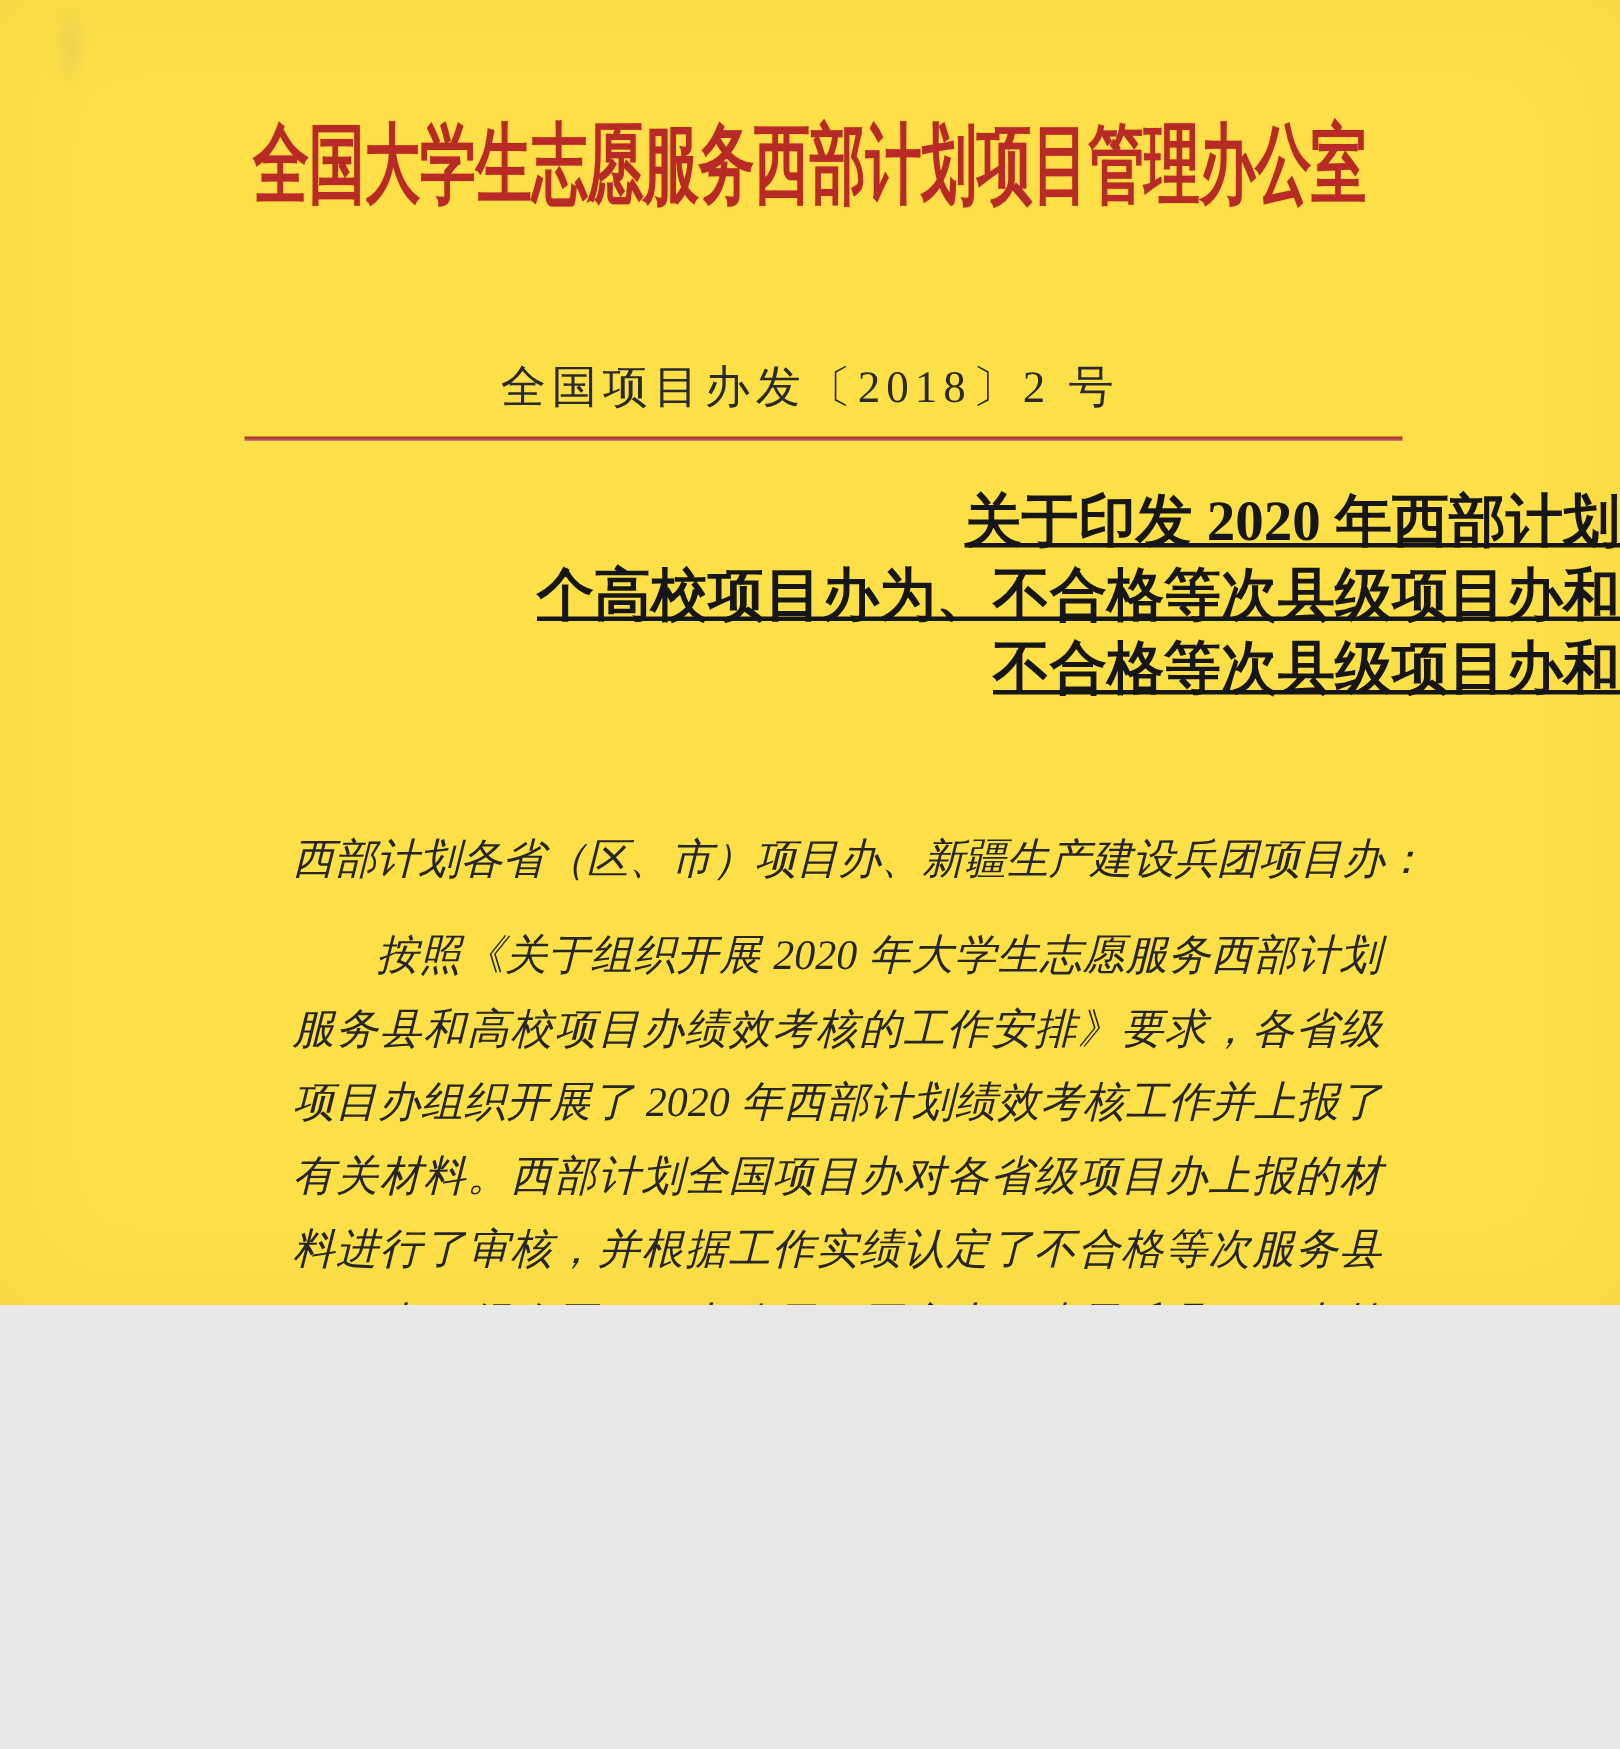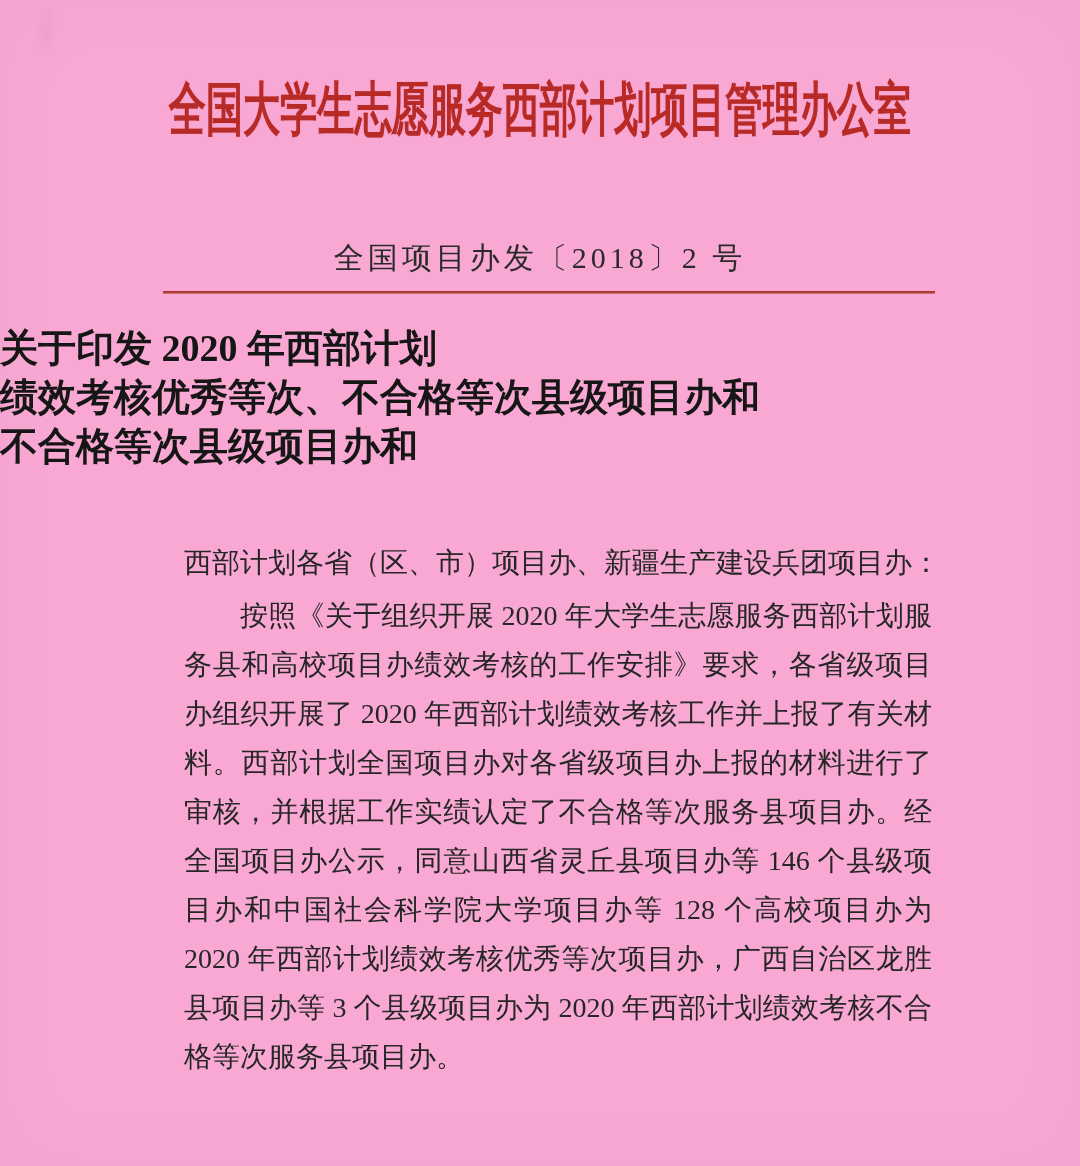--- a/index.html
+++ b/index.html
@@ -4,23 +4,23 @@
 <style>
   html, body {
     margin: 0;
     padding: 0;
     background: #e8e8e8;
     font-family: "Liberation Serif", "DejaVu Serif", serif;
   }
   .page {
     position: relative;
     width: 1080px;
-    height: 1166px;
+    height: 870px;
     margin: 0 auto;
-    background: #f9a8d4;
+    background: #fde047;
     box-shadow: inset 0 0 80px rgba(0,0,0,0.035);
     overflow: hidden;
   }
   
   .scan-artifact {
     position: absolute;
     left: 34px;
     top: 2px;
     width: 26px;
     height: 60px;
@@ -67,42 +67,44 @@
     width: 772px;
     height: 3px;
     background: linear-gradient(to bottom, #9e2f2b 0%, #b5423e 55%, #d08a88 100%);
   }
   
   .doc-title {
     position: absolute;
     top: 324px;
     left: 0;
     width: 100%;
-    text-align: left;
+    text-align: right;
     font-weight: bold;
     color: #161616;
     font-size: 38px;
     line-height: 49px;
+    text-decoration: underline;
   }
   .title-line {
     white-space: nowrap;
   }
   
   .doc-body {
     position: absolute;
     top: 534px;
     left: 180px;
     width: 756px;
     font-size: 28px;
     line-height: 49px;
     color: #262626;
     text-align: justify;
   }
   .doc-body p {
-    margin: 4px;
+    margin: 15px;
+    font-style: italic;
   }
   .salutation {
     text-indent: 0;
     white-space: nowrap;
   }
   .para {
     text-indent: 2em;
   }
 </style>
 </head>
@@ -115,21 +117,21 @@
   <div class="office-name-wrap">
     <div class="office-name">全国大学生志愿服务西部计划项目管理办公室</div>
   </div>
 
   <div class="doc-number">全国项目办发〔2018〕2 号</div>
 
   <div class="red-rule"></div>
 
   <div class="doc-title">
     <div class="title-line">关于印发 2020 年西部计划</div>
-    <div class="title-line">绩效考核优秀等次、不合格等次县级项目办和</div>
+    <div class="title-line">个高校项目办为、不合格等次县级项目办和</div>
     <div class="title-line">不合格等次县级项目办和</div>
   </div>
 
   <div class="doc-body">
     <p class="salutation">西部计划各省（区、市）项目办、新疆生产建设兵团项目办：</p>
     <p class="para">按照《关于组织开展 2020 年大学生志愿服务西部计划服务县和高校项目办绩效考核的工作安排》要求，各省级项目办组织开展了 2020 年西部计划绩效考核工作并上报了有关材料。西部计划全国项目办对各省级项目办上报的材料进行了审核，并根据工作实绩认定了不合格等次服务县项目办。经全国项目办公示，同意山西省灵丘县项目办等 146 个县级项目办和中国社会科学院大学项目办等 128 个高校项目办为 2020 年西部计划绩效考核优秀等次项目办，广西自治区龙胜县项目办等 3 个县级项目办为 2020 年西部计划绩效考核不合格等次服务县项目办。</p>
   </div>
 
 </div>
 

